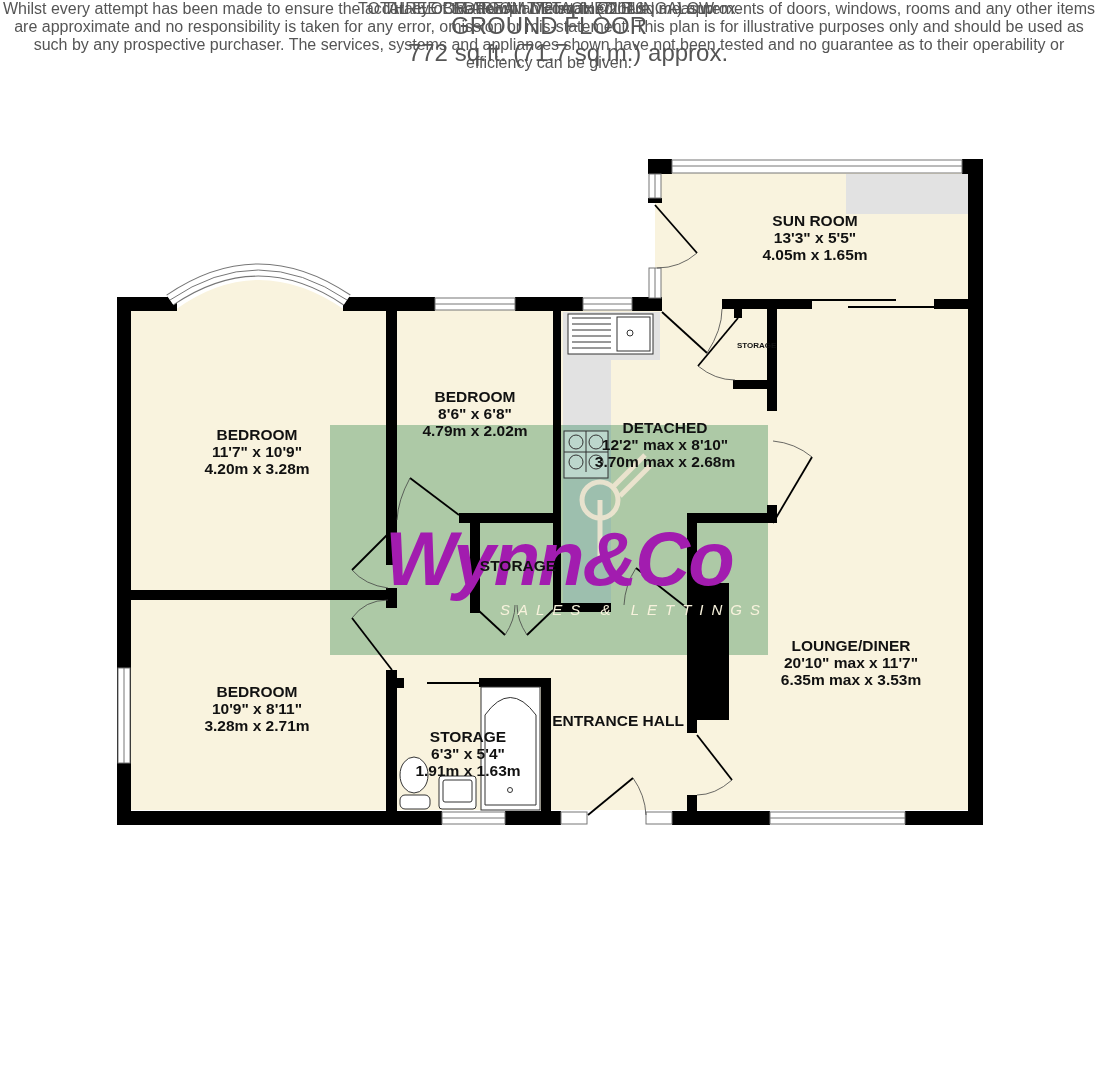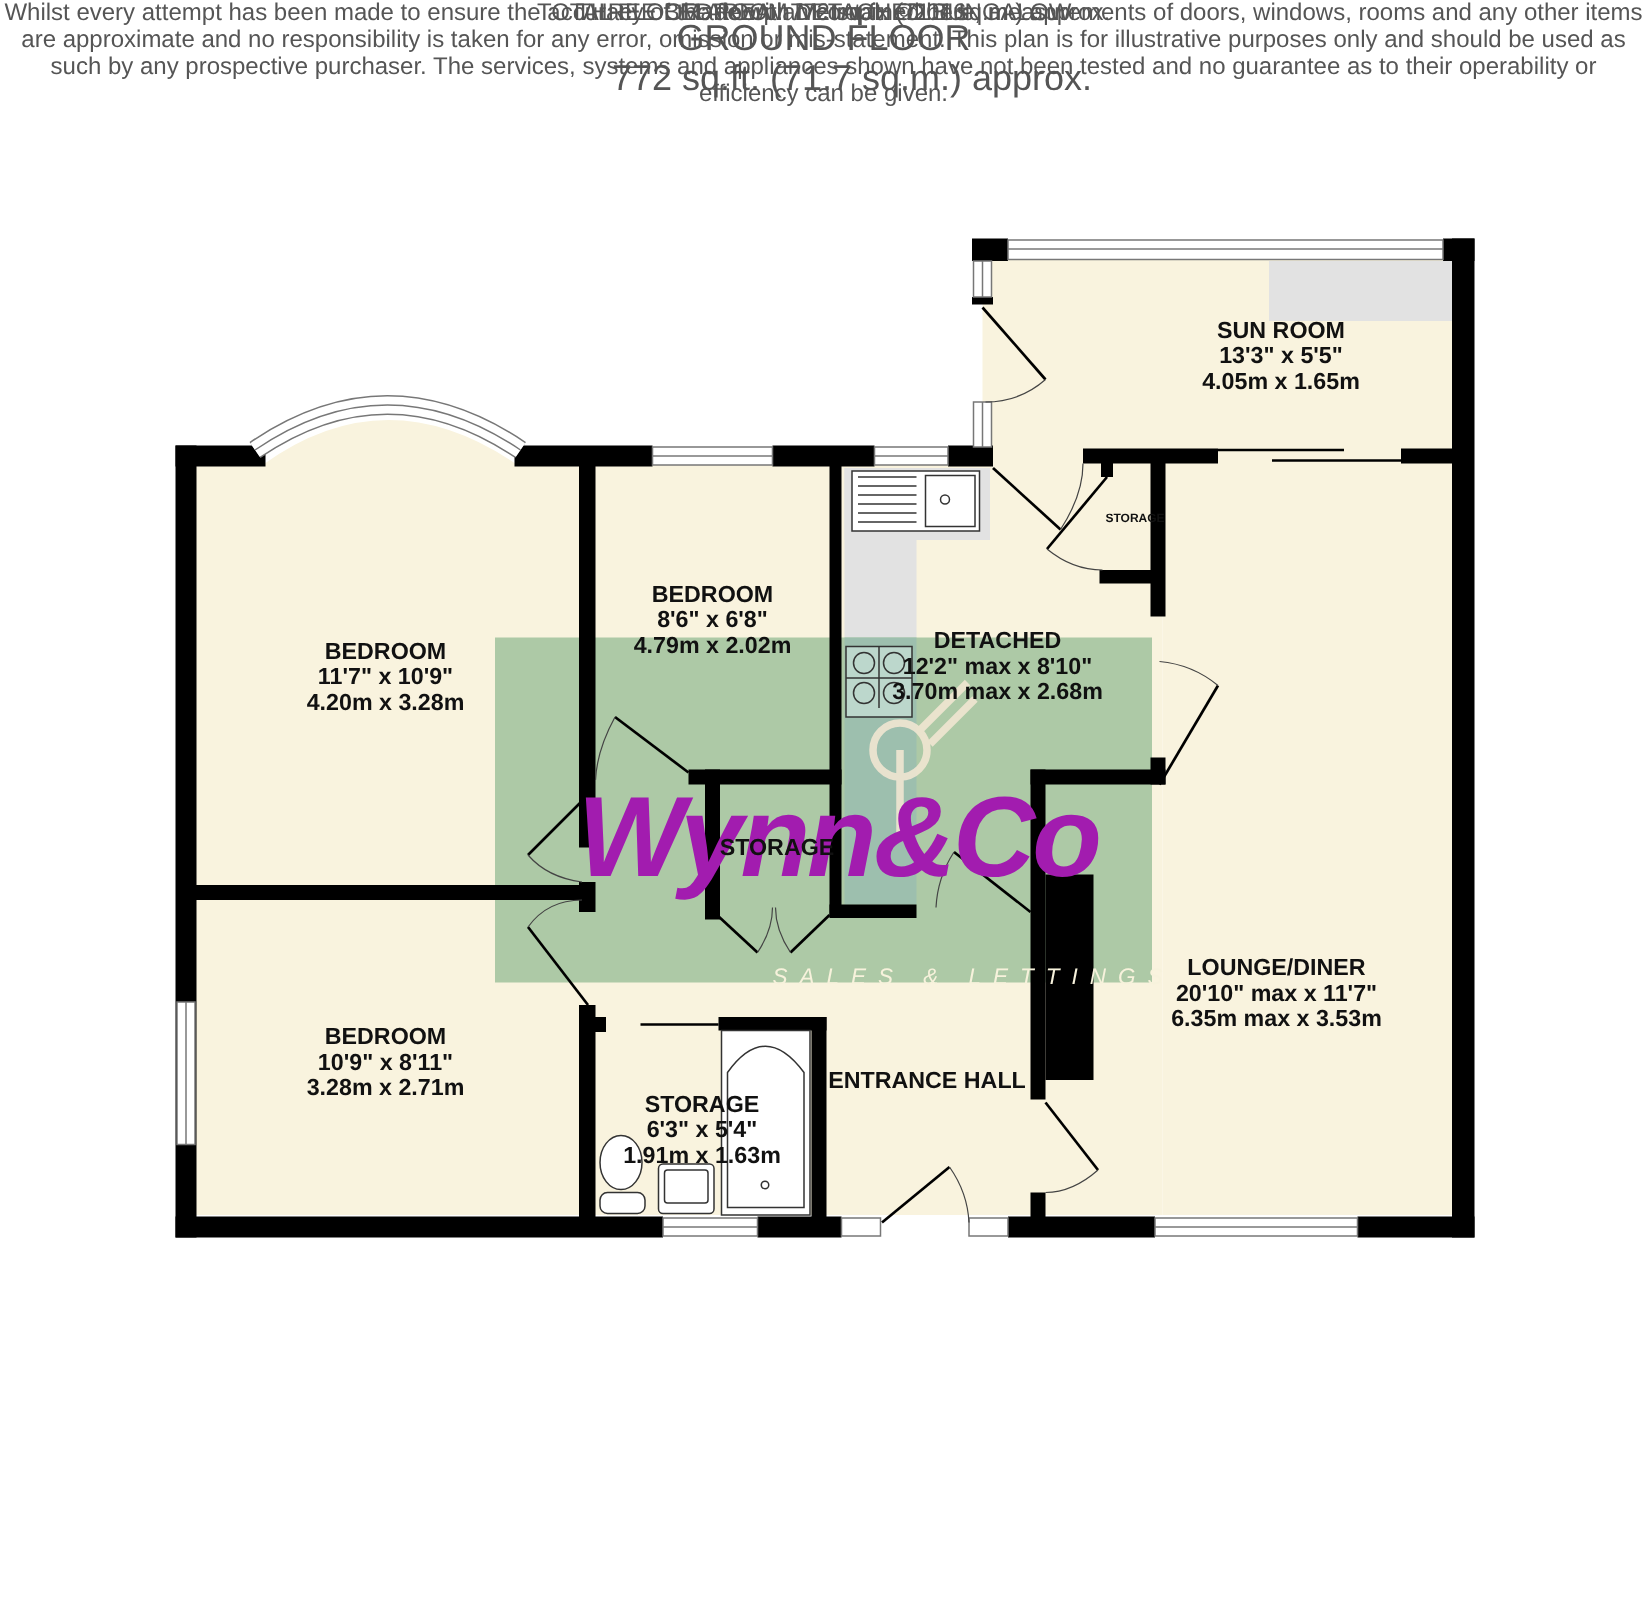--- a/index.html
+++ b/index.html
@@ -195,23 +195,23 @@
 
   <g fill="none" stroke="#f1e6d2" stroke-width="5" opacity="0.9">
     <circle cx="600" cy="500" r="18"></circle>
     <line x1="612" y1="488" x2="645" y2="455"></line>
     <line x1="620" y1="496" x2="650" y2="466"></line>
     <line x1="600" y1="500" x2="600" y2="560"></line>
   </g>
 </svg>
 
 <div class="wm-text" style="left:385px; top:515px;">Wynn&amp;Co</div>
-<div class="wm-sub" style="left:515px; top:601px;margin-top:42px;">SALES &amp; LETTINGS</div>
-
-<div class="room-label" style="left:815px; top:212px;margin-left:39px;">
+<div class="wm-sub" style="left:500px; top:601px;">SALES &amp; LETTINGS</div>
+
+<div class="room-label" style="left:815px; top:212px;">
   <span class="name">SUN ROOM</span>
   <span class="dim">13'3"  x 5'5"</span>
   <span class="dim">4.05m  x 1.65m</span>
 </div>
 <div class="room-label" style="left:257px; top:426px;">
   <span class="name">BEDROOM</span>
   <span class="dim">11'7"  x 10'9"</span>
   <span class="dim">4.20m  x 3.28m</span>
 </div>
 <div class="room-label" style="left:475px; top:388px;">

